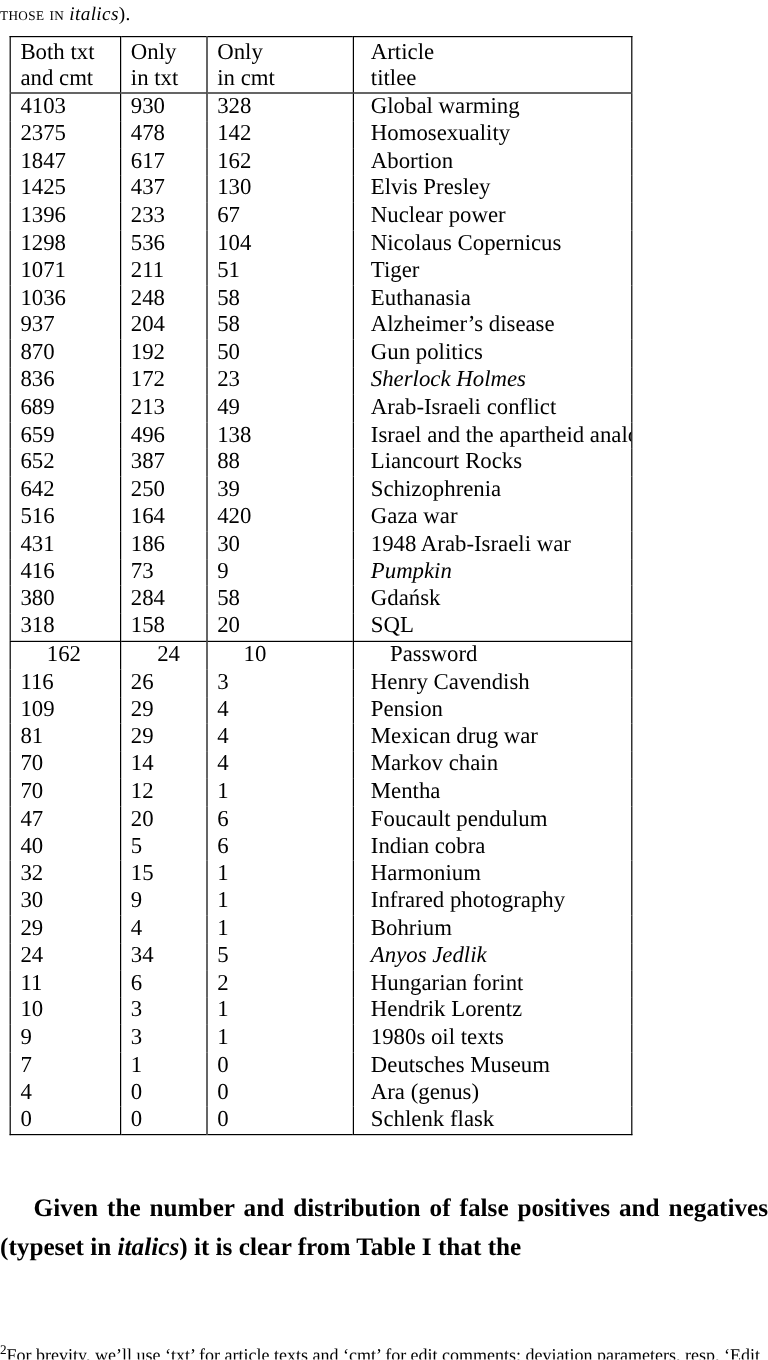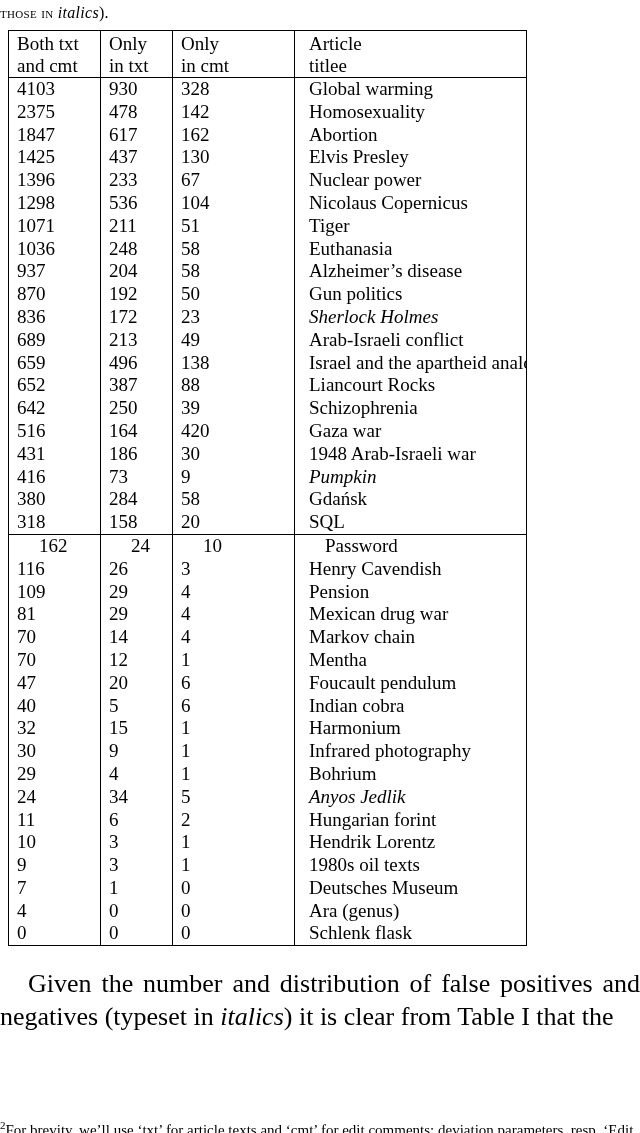--- a/index.html
+++ b/index.html
@@ -41,25 +41,26 @@
     white-space:nowrap;
     overflow:hidden;
   }
   th + th, td + td { border-left:1.5px solid #000; }
   thead th { border-bottom:1.5px solid #000; }
   tr.section-start td { border-top:1.5px solid #000;padding-left:30px; }
   th:last-child, td:last-child { padding-left:14px; }
   .italic { font-style:italic; }
 
   .bodytext {
-    margin:21px 0 0 0;
-    font-size:26px;
+    margin:44px 0 0 0;
+    font-size:21px;
     line-height:33px;
     text-align:justify;
     text-indent:28px;
+    font-weight:bold;
   }
   .bodytext .it { font-style:italic; }
 
   .footnote {
     position:absolute;
     top:1119px; left:0;
     width:680px;
     font-size:15px;
     white-space:nowrap;
   }

